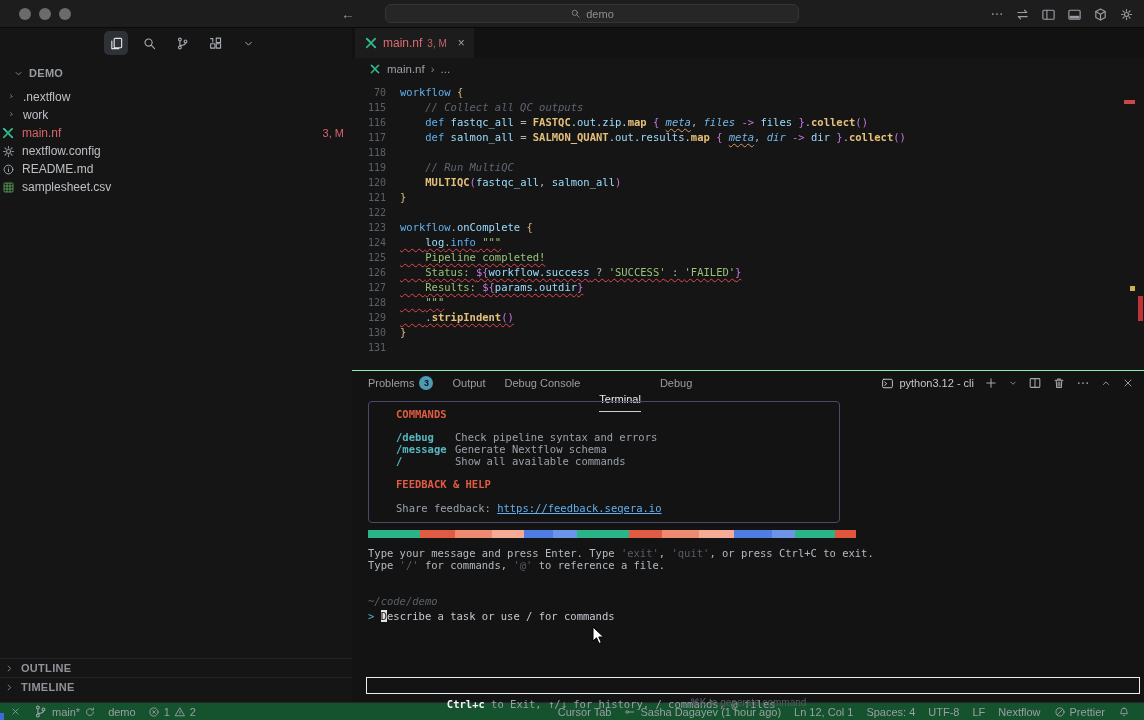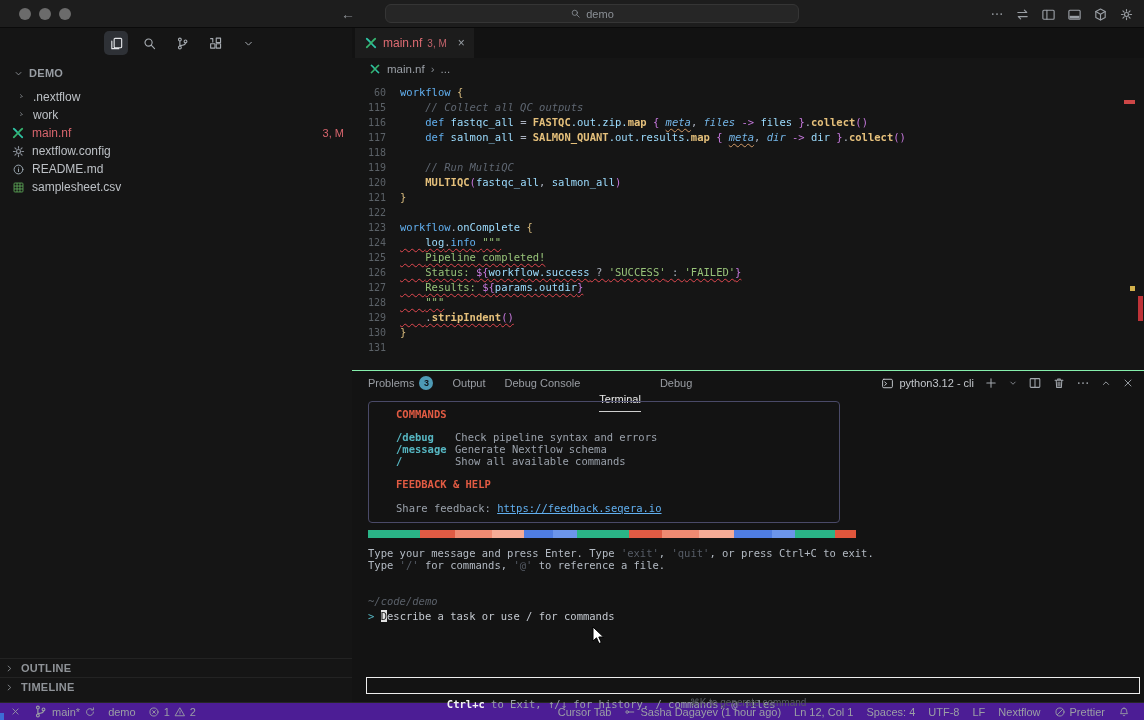--- a/index.html
+++ b/index.html
@@ -21,21 +21,21 @@
 
   
   .main { display:flex; height:674px; }
   .sidebar { width:352px; position:relative; flex:none; }
   .acticons { height:30px; display:flex; align-items:center; gap:9px; padding-left:104px; color:#a6abb1; }
   .act-icon { width:24px; height:24px; display:flex; align-items:center; justify-content:center; border-radius:5px; }
   .act-icon.active { background:#2e3136; color:#e4e6e9; }
   .section-header { height:18px; margin-top:6px; display:flex; align-items:center; gap:5px; padding-left:13px;
     color:#989da3; font-size:11px; font-weight:700; letter-spacing:.3px; }
   .tree { margin-top:6px; }
-  .tree-item { height:18px; display:flex; align-items:center; gap:6px; padding-left:10px;
+  .tree-item { height:18px; display:flex; align-items:center; gap:6px; 
     font-size:12px; color:#bcc0c5; cursor:default; }
   .tree-item .chev { width:10px; margin-left:7px; color:#8a8f94; font-size:11px; }
   .tree-item .ficon { width:16px; display:flex; justify-content:center; }
   .file-error { color:#d8656d; }
   .badge-right { margin-left:auto; margin-right:8px; font-size:11px; color:#d8656d; }
   .sidebar-bottom { position:absolute; bottom:6px; left:0; right:0; }
   .bottom-row { height:19px; border-top:1px solid #232323; display:flex; align-items:center; gap:6px;
     padding-left:4px; color:#8f9398; font-size:11px; font-weight:700; letter-spacing:.3px; }
 
   
@@ -100,21 +100,21 @@
   .pchar { color:#56b6c2; }
   .blockcursor { background:#e2e2e2; color:#151515; }
   .ptext { color:#c4c9d0; }
   .hintbox { position:absolute; left:14px; right:4px; top:276px; height:17px; border:1px solid #ededed;
     padding:4px 4px; line-height:15px; white-space:pre; color:#9aa0a8; font-size:10.5px; }
   .hintbox .b { color:#f2f2f2; font-weight:700; }
   .cmdk { position:absolute; top:296px; left:0; right:0; text-align:center; color:#565b61; font-size:10px;
     font-family:"Liberation Sans",sans-serif; }
 
   
-  .statusbar { height:18px; background:#4c1d95; border-top:1px solid #262626; display:flex; align-items:center;
+  .statusbar { height:18px; background:#14532d; border-top:1px solid #262626; display:flex; align-items:center;
     font-size:11px; color:#9b9fa5; }
   .sb-left { display:flex; align-items:center; gap:12px; padding-left:10px; }
   .sb-right { margin-left:auto; display:flex; align-items:center; gap:13px; padding-right:14px; }
   .sb-item { display:flex; align-items:center; gap:4px; white-space:nowrap; }
   .corner { position:absolute; left:0; bottom:0; width:4px; height:7px; background:#3d6bd6; }
 
   .ic { display:inline-flex; align-items:center; justify-content:center; }
   .ic svg { display:block; }
   .mouse-cursor { position:absolute; left:592px; top:626px; z-index:50; pointer-events:none; }
 </style>
@@ -317,21 +317,21 @@
               <path d="M3.2 3.2C6 5.2 10 10.8 12.8 12.8" stroke="#2ec4a5" stroke-width="2.1"></path>
               <path d="M12.8 3.2C10 5.2 6 10.8 3.2 12.8" stroke="#35b36e" stroke-width="2.1"></path>
             </svg>
           </span>
         <span>main.nf</span>
         <span class="sep">›</span>
         <span>...</span>
       </div>
       <div class="code" id="code">
           <div class="code-line">
-            <span class="gutter">60</span>
+            <span class="gutter">70</span>
             <span class="lc"><span class="tk-kw">workflow </span><span class="tk-b1">{</span></span>
           </div>
           <div class="code-line">
             <span class="gutter">115</span>
             <span class="lc"><span class="tk-cmt">    // Collect all QC outputs</span></span>
           </div>
           <div class="code-line">
             <span class="gutter">116</span>
             <span class="lc"><span class="tk-pl">    </span><span class="tk-kw">def </span><span class="tk-var">fastqc_all</span><span class="tk-punc"> = </span><span class="tk-proc">FASTQC</span><span class="tk-var">.out.zip.</span><span class="tk-proc">map</span><span class="tk-pl"> </span><span class="tk-b2">{ </span><span class="tk-param sq-orange">meta</span><span class="tk-punc">, </span><span class="tk-param">files</span><span class="tk-pl"> </span><span class="tk-interp">-&gt;</span><span class="tk-pl"> </span><span class="tk-var">files</span><span class="tk-pl"> </span><span class="tk-b2">}</span><span class="tk-punc">.</span><span class="tk-proc">collect</span><span class="tk-b2">()</span></span>
           </div>

